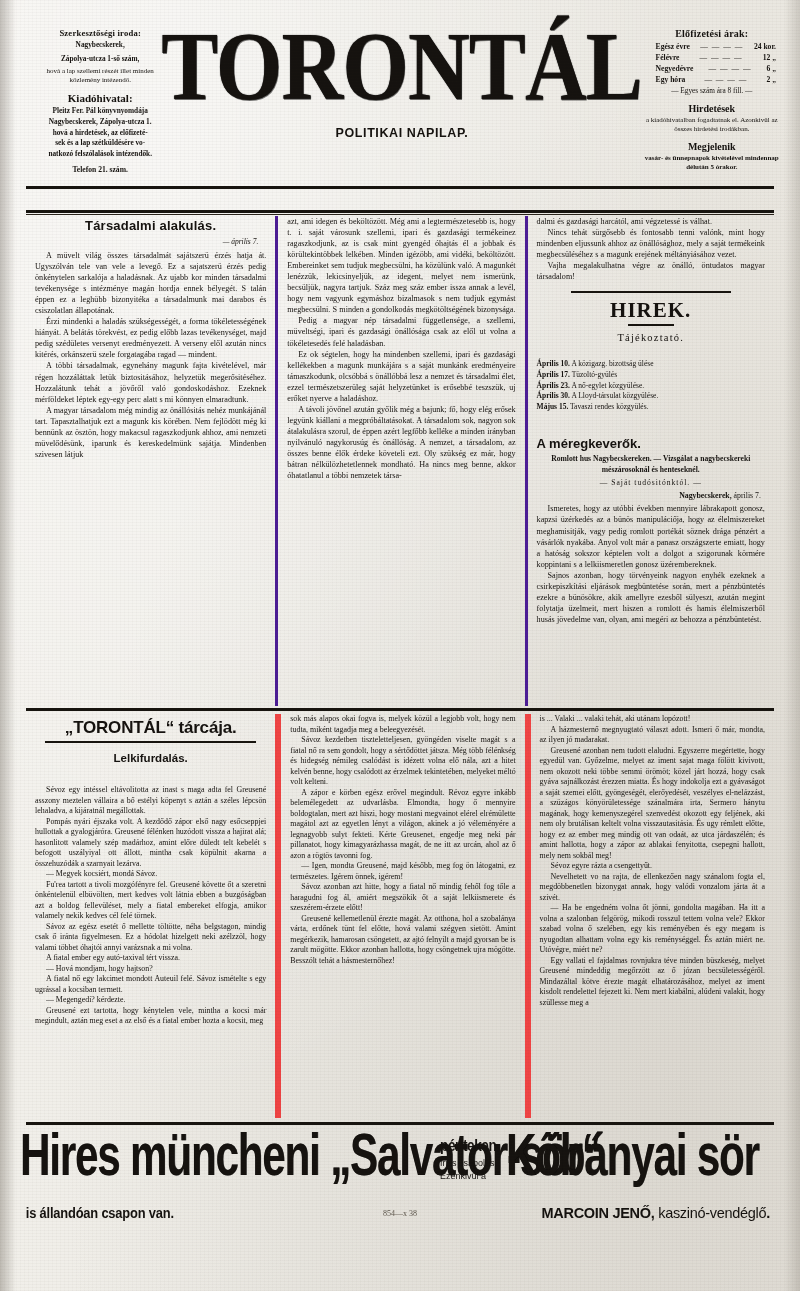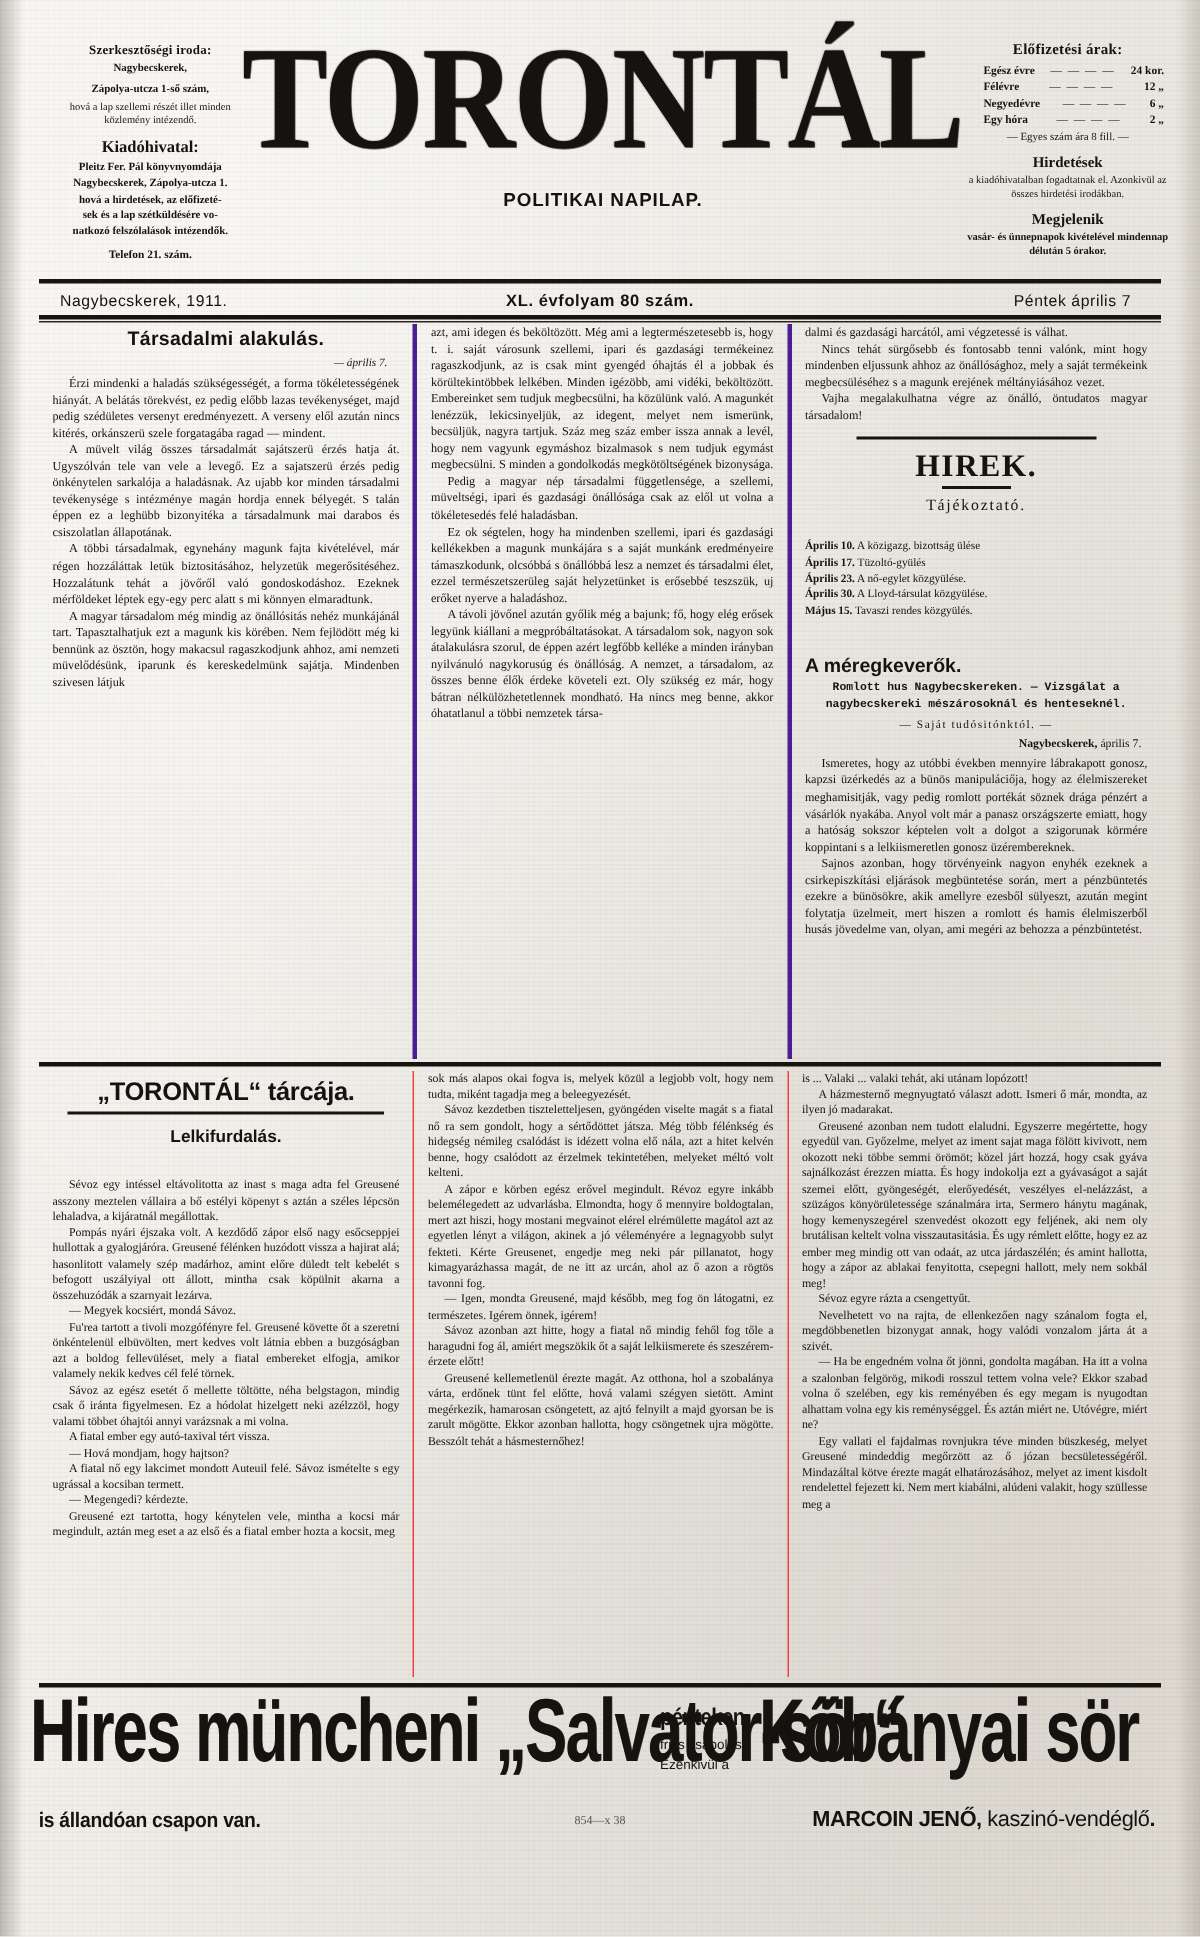--- a/index.html
+++ b/index.html
@@ -128,34 +128,34 @@
   .tajek{text-align:center;font-size:10.5px;letter-spacing:1.2px;margin-bottom:4px;filter:blur(.25px);}
   .tlist{font-size:7.5px;line-height:1.42;filter:blur(.28px);margin-bottom:8px;margin-top:16px;}
   .tlist b{font-weight:bold;}
 
   .sec-title{
     text-align:left;font-family:"Liberation Sans",sans-serif;font-weight:bold;
     font-size:13px;margin:24px 0 3px;filter:blur(.2px);
   }
   .sec-sub{
     text-align:center;font-size:7.6px;font-weight:bold;line-height:1.38;
-    margin-bottom:3px;filter:blur(.25px);font-family:Liberation Mono, monospace;
+    margin-bottom:3px;filter:blur(.25px);
   }
   .sec-src{text-align:center;font-size:7.6px;letter-spacing:1px;margin-bottom:4px;filter:blur(.28px);}
   .sec-place{text-align:right;font-size:7.8px;margin:0 4px 3px 0;filter:blur(.25px);}
   .sec-place b{font-weight:bold;}
 
   
   .feuil-rule-top{position:absolute;left:26px;top:708px;width:748px;height:3px;background:#17140f;}
   .feuil{
     position:absolute;left:26px;top:714px;width:748px;height:404px;
     display:flex;
   }
   .fcol{width:33.33%;box-sizing:border-box;padding:0 9px;}
-  .fcol+.fcol{border-left:1px solid #ef4444;}
+  .fcol+.fcol{border-left:6px solid #ef4444;}
 
   .tarca-wrap{text-align:center;margin:4px 0 0;}
   .tarca{
     font-family:"Liberation Sans",sans-serif;font-weight:bold;
     font-size:17px;letter-spacing:-.2px;filter:blur(.18px);
     display:inline-block;
   }
   .tarca-rule{height:2px;background:#17140f;margin:3px 10px 9px;}
   .feu-title{
     text-align:center;font-family:"Liberation Sans",sans-serif;font-weight:bold;
@@ -267,35 +267,30 @@
       </div>
       <div class="ms-l" style="margin-top:1px">— Egyes szám ára 8 fill. —</div>
       <div class="ms-h2" style="font-size:10px">Hirdetések</div>
       <div class="ms-small">a kiadóhivatalban fogadtatnak el. Azonkivül az összes hirdetési irodákban.</div>
       <div class="ms-h2" style="font-size:10px">Megjelenik</div>
       <div class="ms-small b" style="font-weight:bold">vasár- és ünnepnapok kivételével mindennap délután 5 órakor.</div>
     </div>
   </div>
 
   <div class="rule-thick" style="top:186px"></div>
-  <div class="datebar">
-    <div class="dl">Nagybecskerek, 1911.</div>
-    <div class="dc">XL. évfolyam 80 szám.</div>
-    <div class="dr">Péntek április 7</div>
-  </div>
   <div class="rule-thick" style="top:210px"></div>
   <div class="rule-thin" style="top:214px"></div>
 
   <div class="cols">
 
     <div class="col">
       <div class="art-title">Társadalmi alakulás.</div>
       <div class="art-date">— április 7.</div>
+      <p class="body">A müvelt világ összes társadalmát sajátszerü érzés hatja át. Ugyszólván tele van vele a levegő. Ez a sajatszerü érzés pedig önkénytelen sarkalója a haladásnak. Az ujabb kor minden társadalmi tevékenysége s intézménye magán hordja ennek bélyegét. S talán éppen ez a leghübb bizonyitéka a társadalmunk mai darabos és csiszolatlan állapotának.</p>
       <p class="body">Érzi mindenki a haladás szükségességét, a forma tökéletességének hiányát. A belátás törekvést, ez pedig előbb lazas tevékenységet, majd pedig szédületes versenyt eredményezett. A verseny elől azután nincs kitérés, orkánszerü szele forgatagába ragad — mindent.</p>
-      <p class="body">A müvelt világ összes társadalmát sajátszerü érzés hatja át. Ugyszólván tele van vele a levegő. Ez a sajatszerü érzés pedig önkénytelen sarkalója a haladásnak. Az ujabb kor minden társadalmi tevékenysége s intézménye magán hordja ennek bélyegét. S talán éppen ez a leghübb bizonyitéka a társadalmunk mai darabos és csiszolatlan állapotának.</p>
       <p class="body">A többi társadalmak, egynehány magunk fajta kivételével, már régen hozzáláttak letük biztositásához, helyzetük megerősitéséhez. Hozzalátunk tehát a jövőről való gondoskodáshoz. Ezeknek mérföldeket léptek egy-egy perc alatt s mi könnyen elmaradtunk.</p>
       <p class="body">A magyar társadalom még mindig az önállósitás nehéz munkájánál tart. Tapasztalhatjuk ezt a magunk kis körében. Nem fejlödött még ki bennünk az ösztön, hogy makacsul ragaszkodjunk ahhoz, ami nemzeti müvelődésünk, iparunk és kereskedelmünk sajátja. Mindenben szivesen látjuk</p>
     </div>
 
     <div class="col">
       <p class="body noind">azt, ami idegen és beköltözött. Még ami a legtermészetesebb is, hogy t. i. saját városunk szellemi, ipari és gazdasági termékeinez ragaszkodjunk, az is csak mint gyengéd óhajtás él a jobbak és körültekintöbbek lelkében. Minden igézöbb, ami vidéki, beköltözött. Embereinket sem tudjuk megbecsülni, ha közülünk való. A magunkét lenézzük, lekicsinyeljük, az idegent, melyet nem ismerünk, becsüljük, nagyra tartjuk. Száz meg száz ember issza annak a levél, hogy nem vagyunk egymáshoz bizalmasok s nem tudjuk egymást megbecsülni. S minden a gondolkodás megkötöltségének bizonysága.</p>
       <p class="body">Pedig a magyar nép társadalmi függetlensége, a szellemi, müveltségi, ipari és gazdasági önállósága csak az elől ut volna a tökéletesedés felé haladásban.</p>
       <p class="body">Ez ok ségtelen, hogy ha mindenben szellemi, ipari és gazdasági kellékekben a magunk munkájára s a saját munkánk eredményeire támaszkodunk, olcsóbbá s önállóbbá lesz a nemzet és társadalmi élet, ezzel természetszerüleg saját helyzetünket is erősebbé teszszük, uj erőket nyerve a haladáshoz.</p>
       <p class="body">A távoli jövőnel azután győlik még a bajunk; fő, hogy elég erősek legyünk kiállani a megpróbáltatásokat. A társadalom sok, nagyon sok átalakulásra szorul, de éppen azért legfőbb kelléke a minden irányban nyilvánuló nagykorusúg és önállóság. A nemzet, a társadalom, az összes benne élők érdeke követeli ezt. Oly szükség ez már, hogy bátran nélkülözhetetlennek mondható. Ha nincs meg benne, akkor óhatatlanul a többi nemzetek társa-</p>
     </div>

